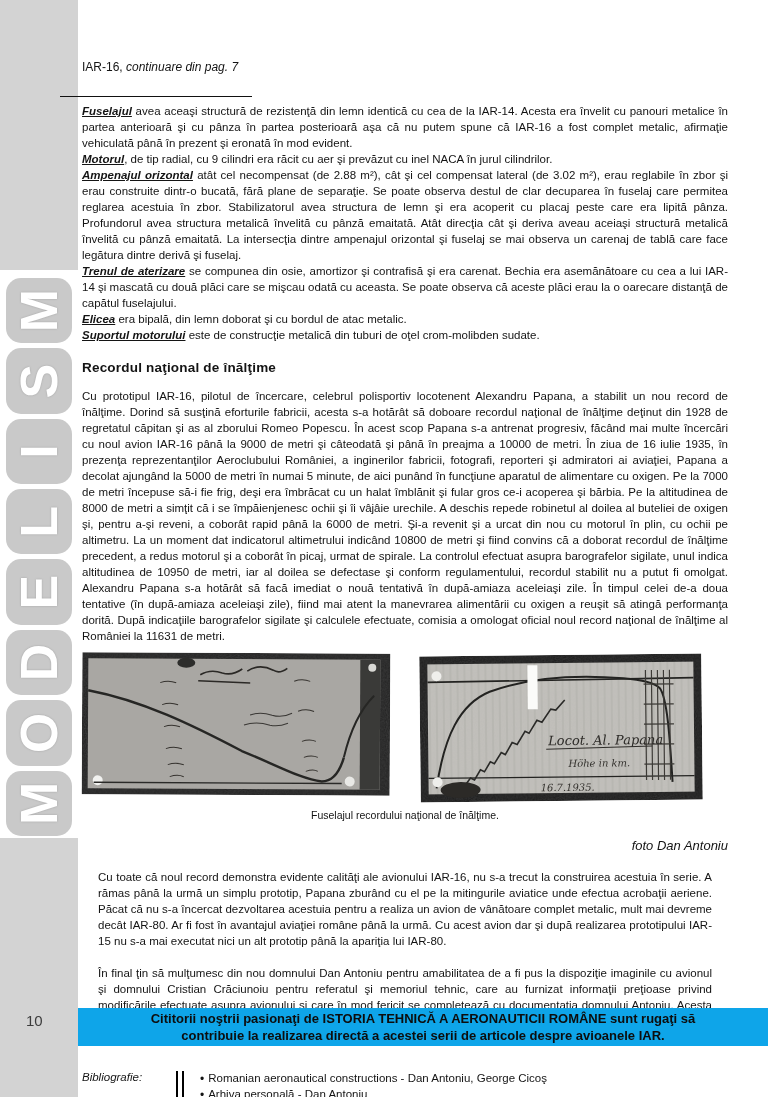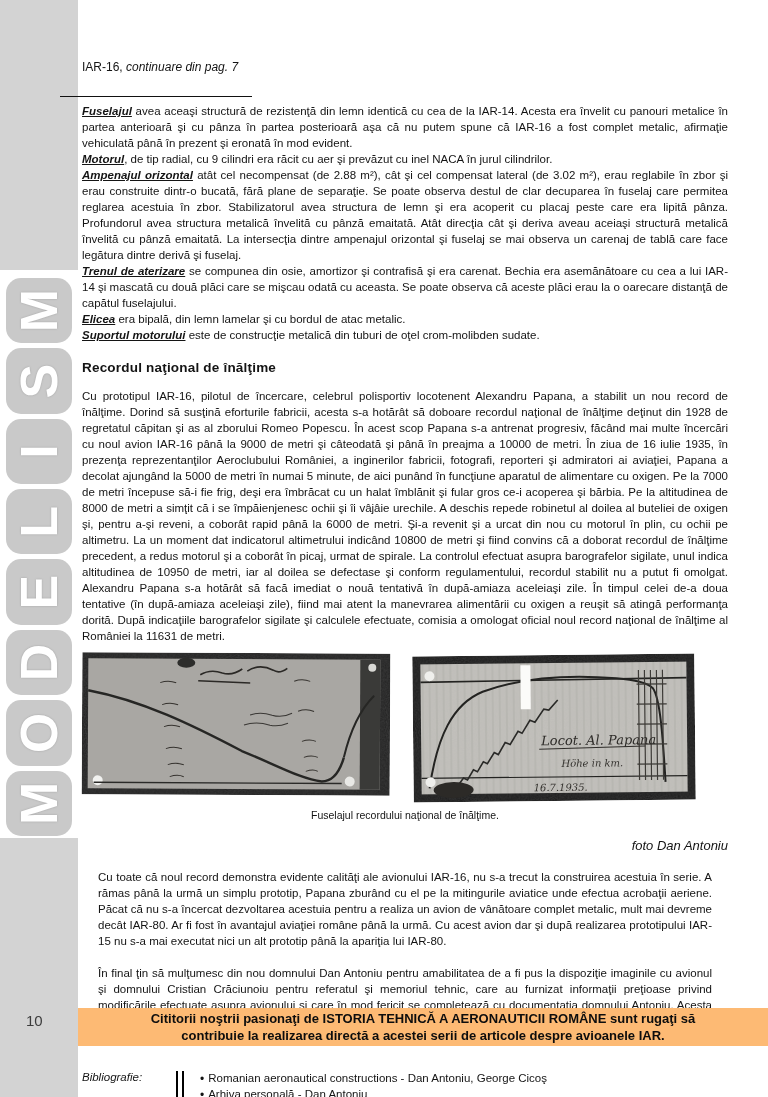--- a/index.html
+++ b/index.html
@@ -21,40 +21,40 @@
   .hdr .cont{font-style:italic;}
   .hdr-rule{position:absolute;left:60px;top:96px;width:192px;height:0;border-top:1.6px solid #111;}
 
   
   .content{position:absolute;left:82px;top:103px;width:646px;}
   p.body{font-size:11.5px;line-height:16px;text-align:justify;margin:0;}
   .lead{font-weight:bold;font-style:italic;text-decoration:underline;}
   h2.sec{font-size:13.5px;font-weight:bold;margin:17px 0 13px 0;letter-spacing:.2px;}
 
   
-  .photos{display:flex;gap:23px;margin-top:9px;align-items:flex-start;}
+  .photos{display:flex;gap:30px;margin-top:9px;align-items:flex-start;}
   .photo{display:block;}
   .photo-left{transform:rotate(.3deg);}
   .photo-right{transform:rotate(-.6deg);margin-top:2px;}
   .caption{font-size:10.5px;text-align:center;margin-top:8px;}
   .credit{font-size:13px;font-style:italic;text-align:right;margin-top:17px;}
 
   .closing{margin-top:14px;}
   .closing p{margin:16px;}
 
   
   .biblio{display:flex;margin-top:26px;font-size:11.5px;}
   .biblio-label{font-style:italic;width:62px;flex:none;}
   .biblio-bar{flex:none;width:4px;border-left:2px solid #000;border-right:2px solid #000;
               margin:0 16px 0 32px;height:112px;}
   ul.biblio-list{list-style:none;margin:0;padding:0;line-height:15.6px;}
   ul.biblio-list li::before{content:"\2022";margin-right:4px;font-size:12px;position:relative;top:1px;}
 
   
-  .footer-band{position:absolute;left:78px;top:1008px;width:690px;height:38px;background:#fdba74;
+  .footer-band{position:absolute;left:78px;top:1008px;width:690px;height:38px;background:#0ea5e9;
                display:flex;align-items:center;justify-content:center;}
   .footer-band .txt{font-size:13px;font-weight:bold;text-align:center;line-height:17px;
                     max-width:600px;color:#0d0d0d;}
 </style>
 </head>
 <body>
 
 <div class="page">
 
   <div class="col-top"></div>
@@ -73,21 +73,21 @@
 
   <div class="hdr"><span>IAR-16,</span><span class="cont"> continuare din pag. 7</span></div>
   <div class="hdr-rule"></div>
 
   <div class="content">
 
     <p class="body"><span class="lead">Fuselajul</span><span> avea aceaşi structură de rezistenţă din lemn identică cu cea de la IAR-14. Acesta era învelit cu panouri metalice în partea anterioară şi cu pânza în partea posterioară aşa că nu putem spune că IAR-16 a fost complet metalic, afirmaţie vehiculată până în prezent şi eronată în mod evident.</span></p>
     <p class="body"><span class="lead">Motorul</span><span>, de tip radial, cu 9 cilindri era răcit cu aer şi prevăzut cu inel NACA în jurul cilindrilor.</span></p>
     <p class="body"><span class="lead">Ampenajul orizontal</span><span> atât cel necompensat (de 2.88 m²), cât şi cel compensat lateral (de 3.02 m²), erau reglabile în zbor şi erau construite dintr-o bucată, fără plane de separaţie. Se poate observa destul de clar decuparea în fuselaj care permitea reglarea acestuia în zbor. Stabilizatorul avea structura de lemn şi era acoperit cu placaj peste care era lipită pânza. Profundorul avea structura metalică învelită cu pânză emaitată. Atât direcţia cât şi deriva aveau aceiaşi structură metalică învelită cu pânză emaitată. La intersecţia dintre ampenajul orizontal şi fuselaj se mai observa un carenaj de tablă care face legătura dintre derivă şi fuselaj.</span></p>
     <p class="body"><span class="lead">Trenul de aterizare</span><span> se compunea din osie, amortizor şi contrafisă şi era carenat. Bechia era asemănătoare cu cea a lui IAR-14 şi mascată cu două plăci care se mişcau odată cu aceasta. Se poate observa că aceste plăci erau la o oarecare distanţă de capătul fuselajului.</span></p>
-    <p class="body"><span class="lead">Elicea</span><span> era bipală, din lemn lamelar şi cu bordul de atac metalic.</span></p>
+    <p class="body"><span class="lead">Elicea</span><span> era bipală, din lemn doborat şi cu bordul de atac metalic.</span></p>
     <p class="body"><span class="lead">Suportul motorului</span><span> este de construcţie metalică din tuburi de oţel crom-molibden sudate.</span></p>
 
     <h2 class="sec">Recordul naţional de înălţime</h2>
 
     <p class="body">Cu prototipul IAR-16, pilotul de încercare, celebrul polisportiv locotenent Alexandru Papana, a stabilit un nou record de înălţime. Dorind să susţină eforturile fabricii, acesta s-a hotărât să doboare recordul naţional de înălţime deţinut din 1928 de regretatul căpitan şi as al zborului Romeo Popescu. În acest scop Papana s-a antrenat progresiv, făcând mai multe încercări cu noul avion IAR-16 până la 9000 de metri şi câteodată şi până în preajma a 10000 de metri. În ziua de 16 iulie 1935, în prezenţa reprezentanţilor Aeroclubului României, a inginerilor fabricii, fotografi, reporteri şi admiratori ai aviaţiei, Papana a decolat ajungând la 5000 de metri în numai 5 minute, de aici punând în funcţiune aparatul de alimentare cu oxigen. Pe la 7000 de metri începuse să-i fie frig, deşi era îmbrăcat cu un halat îmblănit şi fular gros ce-i acoperea şi bărbia. Pe la altitudinea de 8000 de metri a simţit că i se împăienjenesc ochii şi îi vâjâie urechile. A deschis repede robinetul al doilea al buteliei de oxigen şi, pentru a-şi reveni, a coborât rapid până la 6000 de metri. Şi-a revenit şi a urcat din nou cu motorul în plin, cu ochii pe altimetru. La un moment dat indicatorul altimetrului indicând 10800 de metri şi fiind convins că a doborat recordul de înălţime precedent, a redus motorul şi a coborât în picaj, urmat de spirale. La controlul efectuat asupra barografelor sigilate, unul indica altitudinea de 10950 de metri, iar al doilea se defectase şi conform regulamentului, recordul stabilit nu a putut fi omolgat. Alexandru Papana s-a hotărât să facă imediat o nouă tentativă în după-amiaza aceleiaşi zile. În timpul celei de-a doua tentative (în după-amiaza aceleiaşi zile), fiind mai atent la manevrarea alimentării cu oxigen a reuşit să atingă performanţa dorită. După indicaţiile barografelor sigilate şi calculele efectuate, comisia a omologat oficial noul record naţional de înălţime al României la 11631 de metri.</p>
 
     <div class="photos">
       <svg class="photo photo-left" width="308" height="142" viewBox="0 0 308 142">
         <defs>
           <filter id="grain">

